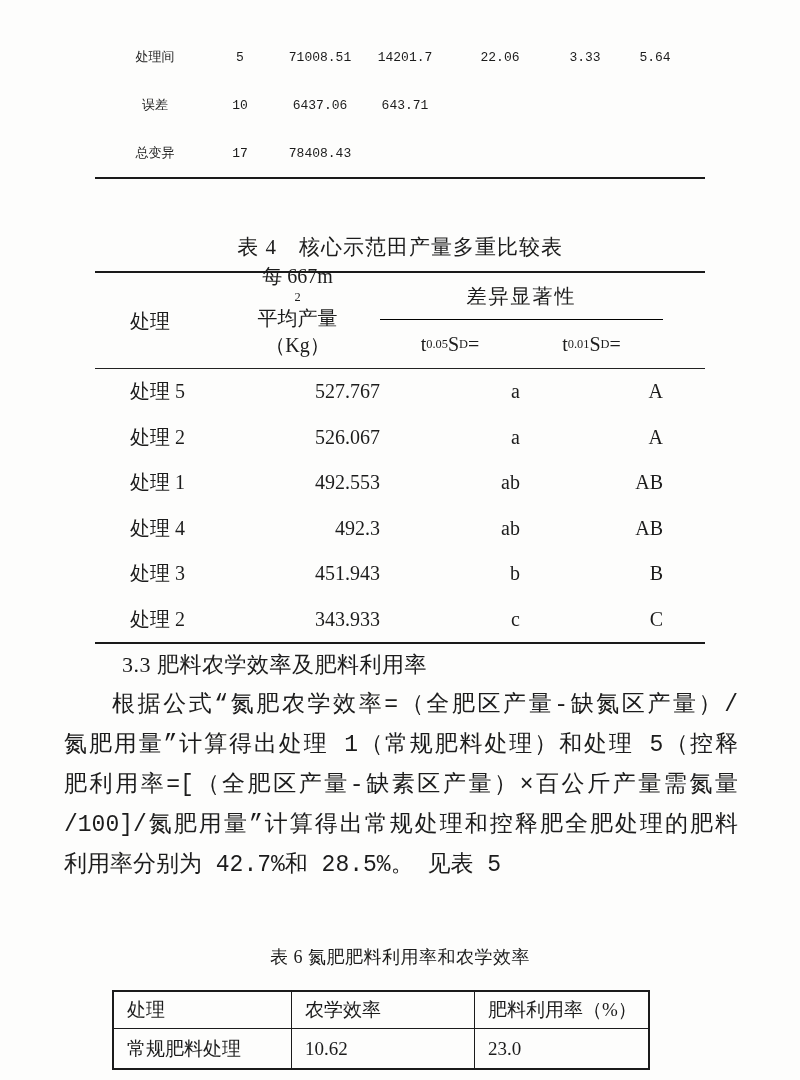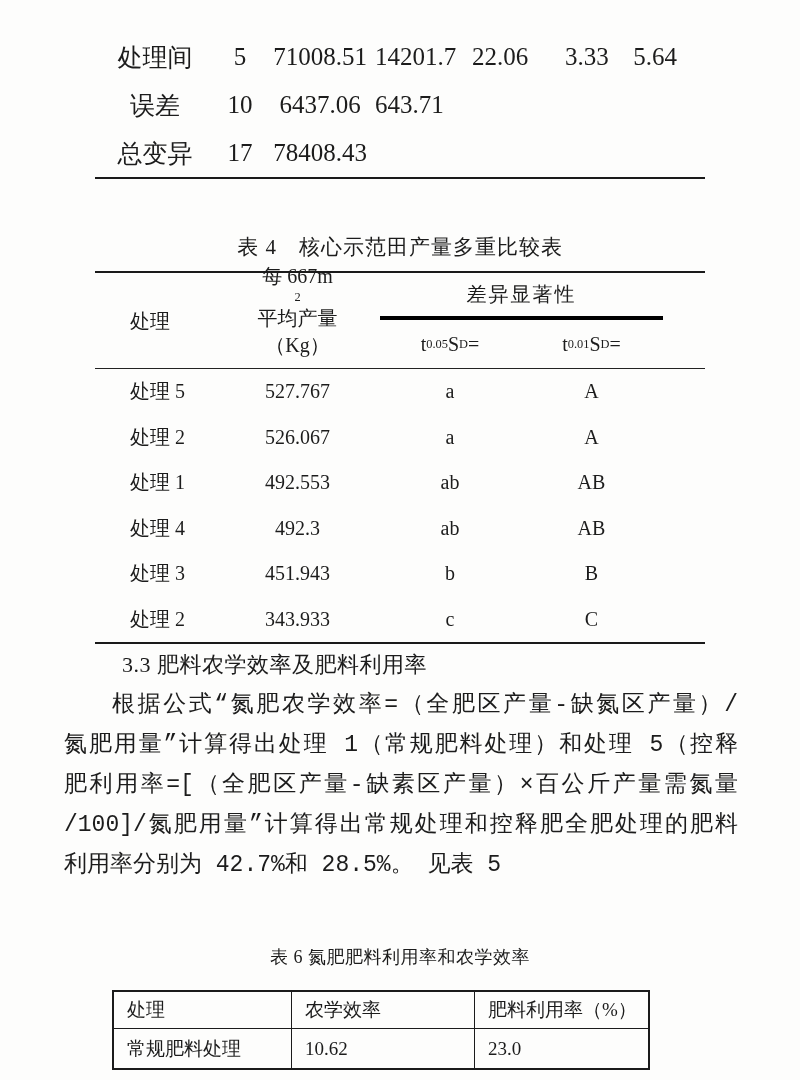--- a/index.html
+++ b/index.html
@@ -20,21 +20,22 @@
     position: absolute;
     left: 95px; top: 33px;
     width: 610px;
     border-bottom: 2.5px solid #1a1a1a;
   }
   .anova-row {
     display: grid;
     grid-template-columns: 120px 50px 110px 60px 130px 40px 100px;
     height: 48px;
     align-items: center;
-    font-size: 25px;
+    font-size: 13px;
+    font-family: Liberation Mono, monospace;
   }
   .anova-row > span { text-align: center; }
 
   
   .t4-title {
     position: absolute;
     left: 0; top: 234px;
     width: 100%;
     text-align: center;
     font-size: 21px;
@@ -59,40 +60,40 @@
   .t4-h-yield {
     display: flex; flex-direction: column;
     text-align: center;
   }
   .t4-h-yield .l1 { height: 48px; display: flex; justify-content: center; flex-direction: column; }
   .t4-h-yield .l2 { height: 48px; display: flex; align-items: center; justify-content: center; }
   .t4-h-sig { display: flex; flex-direction: column; }
   .t4-h-sig .l1 {
     height: 47px;
     display: flex; align-items: center; justify-content: center;
-    border-bottom: 4px solid #000000;
+    border-bottom: 1px solid #000000;
     letter-spacing: 2px;
   }
   .t4-h-sig .l2 {
     height: 48px;
     display: grid;
     grid-template-columns: 140px 143px;
   }
   .t4-h-sig .l2 > span { display: flex; align-items: center; justify-content: center; }
   sub { font-size: 0.62em; vertical-align: -0.25em; }
   sup { font-size: 0.62em; vertical-align: 0.45em; }
   .t4-body .t4-row {
     display: grid;
     grid-template-columns: 120px 165px 140px 143px 42px;
     height: 45.5px;
     align-items: center;
     font-size: 20px;
   }
   .t4-row .treat { padding-left: 35px; }
-  .t4-row .num, .t4-row .sig { text-align: center; }
+  .t4-row .num, .t4-row .sig { text-align: right; }
 
   
   .sec-heading {
     position: absolute;
     left: 64px; top: 650px;
     width: 674px;
     font-size: 22px;
     line-height: 30px;
     text-indent: 58px;
     letter-spacing: 0.5px;

